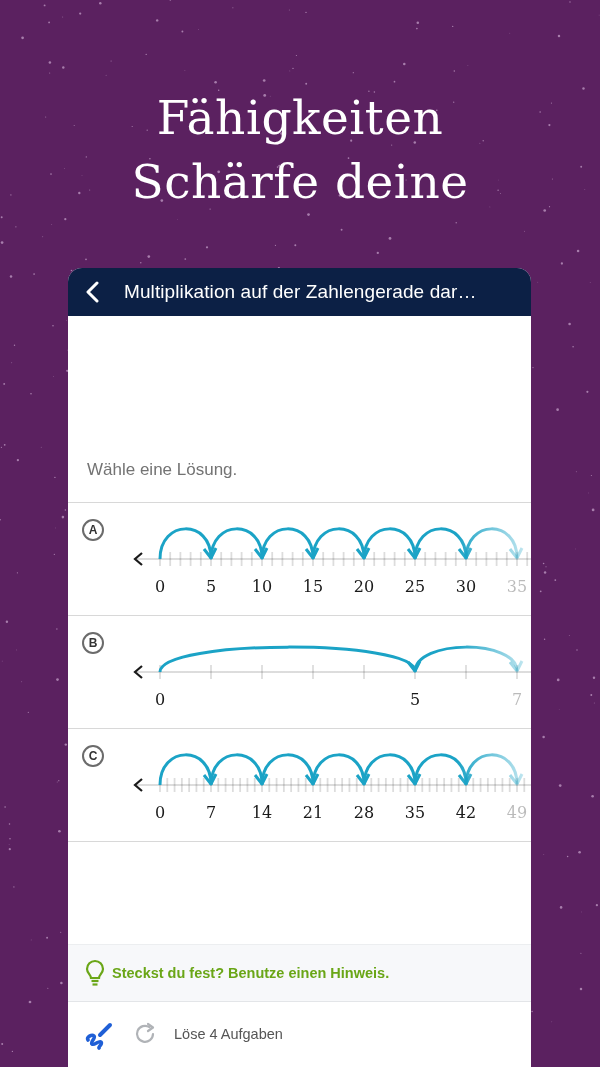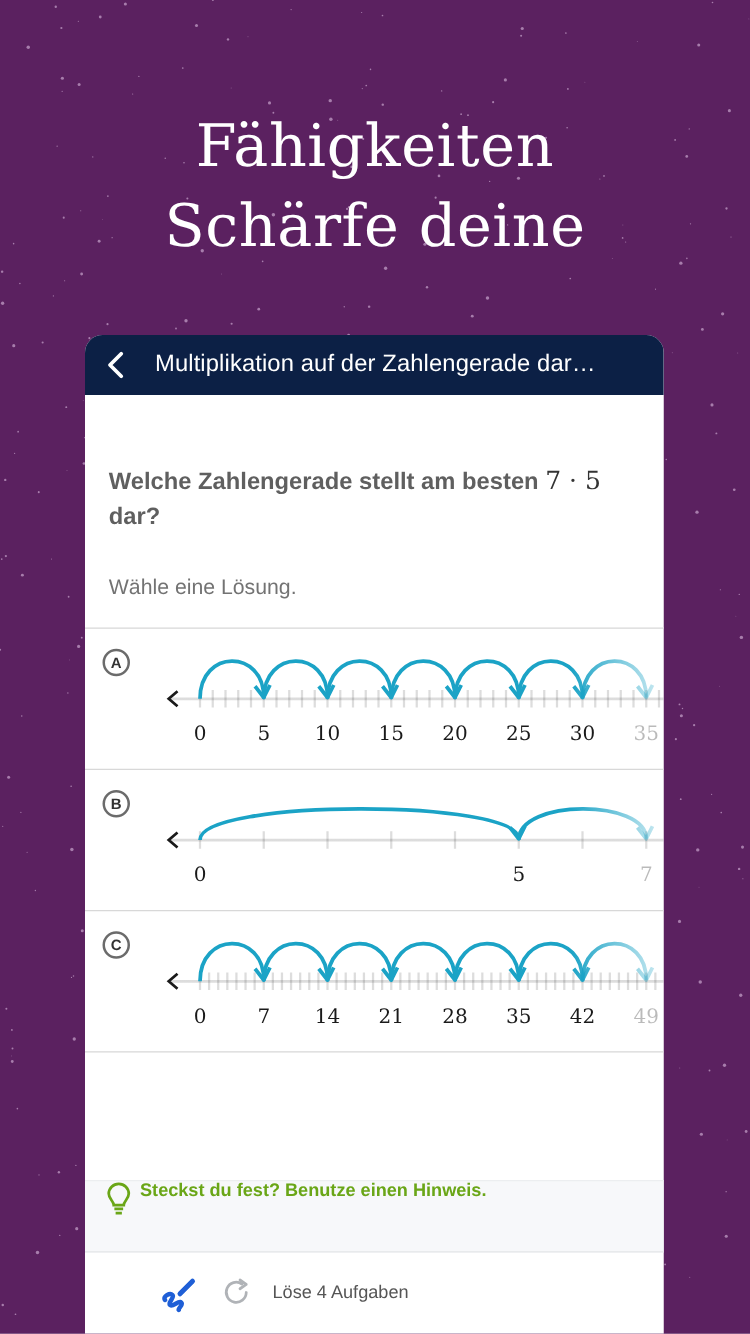--- a/index.html
+++ b/index.html
@@ -14,23 +14,23 @@
   .back{width:50px;height:48px;display:flex;align-items:center;justify-content:center;}
   .hdr-title{font-size:19px;font-weight:normal;white-space:nowrap;letter-spacing:0.1px;margin-left:6px;}
   .question{position:absolute;left:19px;top:102px;width:430px;font-size:19px;line-height:28px;color:#5f5f5f;font-weight:bold;}
   .question .math{font-family:"DejaVu Serif","Liberation Serif",serif;font-weight:normal;color:#333;font-size:20px;}
   .instr{position:absolute;left:19px;top:192px;font-size:17px;font-weight:normal;color:#737373;}
   .option{position:absolute;left:0;width:463px;height:112px;border-top:1px solid #d8d8d8;}
   .opt-circle{position:absolute;left:14px;top:16px;width:22px;height:22px;border:2px solid #6b6b6b;border-radius:50%;
     font-size:12px;color:#333;display:flex;align-items:center;justify-content:center;box-sizing:border-box;font-weight:bold;}
   .nl{position:absolute;left:0;top:0;}
   .hint{position:absolute;left:0;top:676px;width:463px;height:56px;background:#f7f8fa;border-top:1px solid #eceef0;border-bottom:1px solid #e3e5e8;
-    display:flex;}
+    display:flex;align-items:center;}
   .hint-text{color:#6aa617;font-size:14.5px;font-weight:bold;margin-left:6px;}
-  .footer{position:absolute;left:0;top:733px;width:463px;height:66px;display:flex;align-items:center;padding-left:44px;}
+  .footer{position:absolute;left:0;top:733px;width:463px;height:66px;display:flex;align-items:center;}
   .tasks{font-size:14.5px;color:#555;margin-left:16px;}
   .check-btn{position:absolute;left:287px;top:9px;width:158px;height:45px;background:#bcbfc3;border-radius:4px;
     color:#fff;font-size:17px;font-weight:bold;display:flex;align-items:center;justify-content:center;border:none;}
 </style>
 </head>
 <body>
 
 <svg class="stars" width="600" height="1067">
   <g fill="#e6c9ea" opacity="0.55" id="starg">
       <circle cx="294.2" cy="598.4" r="0.43"></circle>
@@ -464,25 +464,20 @@
 <div class="card">
   <div class="hdr">
     <div class="back">
       <svg width="16" height="22" viewBox="0 0 16 22">
         <path d="M12 2 L3 11 L12 20" stroke="#fff" stroke-width="3" fill="none" stroke-linecap="round" stroke-linejoin="round"></path>
       </svg>
     </div>
     <div class="hdr-title">Multiplikation auf der Zahlengerade dar…</div>
   </div>
 
-  <div class="question">
-    <span>Welche Zahlengerade stellt am besten</span>
-    <span class="math">7 · 5</span><br>
-    <span>dar?</span>
-  </div>
   <div class="instr">Wähle eine Lösung.</div>
 
   <div class="option" style="top:234px">
     <div class="opt-circle">A</div>
     <svg class="nl" width="463" height="112" id="nlA">
         <defs>
           <linearGradient id="fadenlA" x1="0" x2="1" y1="0" y2="0" gradientUnits="userSpaceOnUse">
     <stop offset="0" stop-color="#1a1a1a"></stop>
             <stop offset="0.78" stop-color="#1a1a1a"></stop>
             <stop offset="1" stop-color="#1a1a1a" stop-opacity="0.15"></stop>

